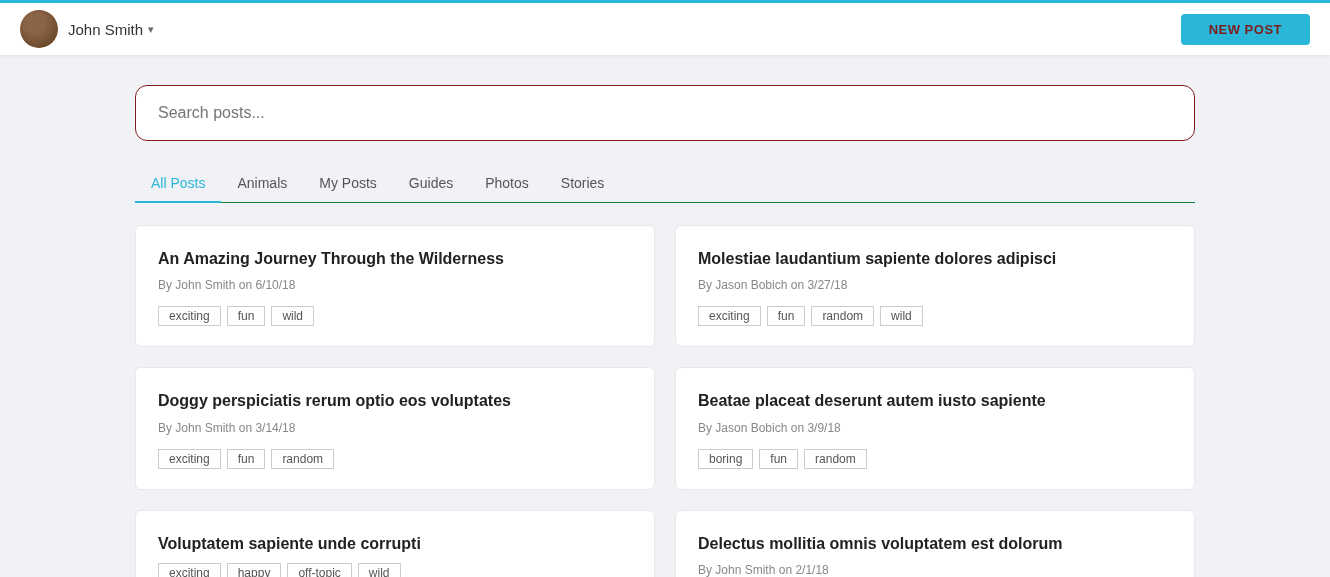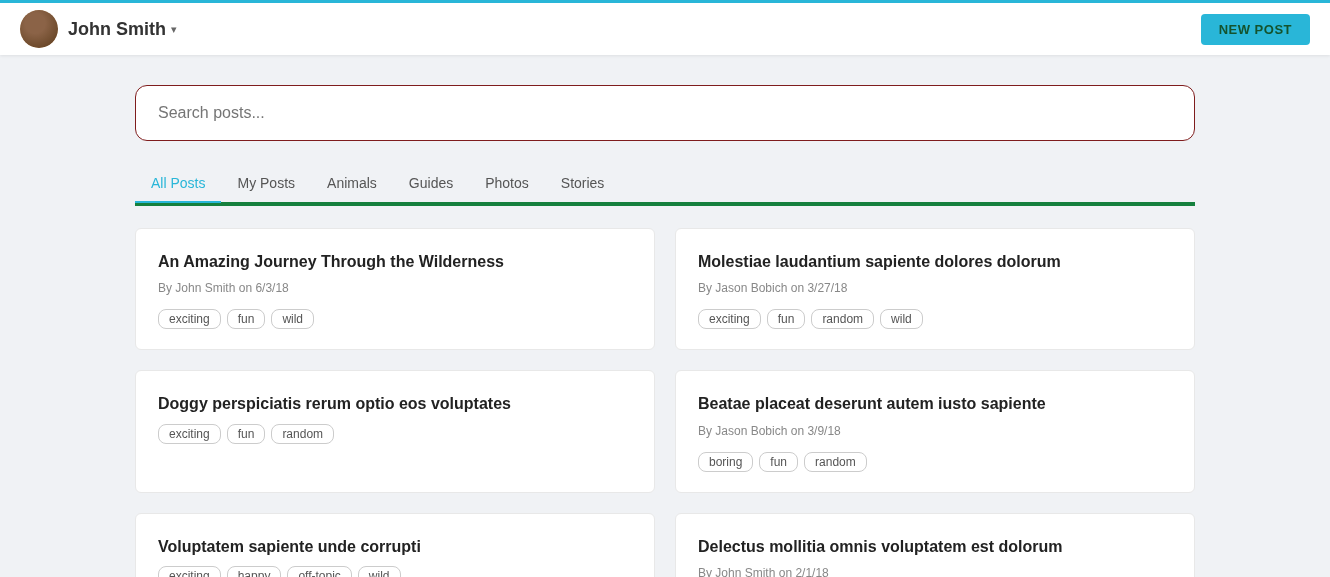--- a/index.html
+++ b/index.html
@@ -26,27 +26,27 @@
       overflow: hidden;
       display: flex; align-items: center; justify-content: center;
       font-size: 16px; color: #fff;
     }
     .avatar-img {
       width: 100%; height: 100%;
       background: radial-gradient(circle at 40% 35%, #8B6347 30%, #5a3a1a 100%);
       border-radius: 50%;
     }
     .username-area { display: flex; align-items: center; gap: 5px; cursor: pointer; }
-    .username { font-size: 18px; font-weight: 700; color: #333; }
+    .username { font-size: 15px; font-weight: 400; color: #333; }
     .chevron { font-size: 11px; color: #666; }
     .new-post-btn {
       background: #29b6d8;
-      color: #14532d;
+      color: #7f1d1d;
       border: none;
-      padding: 8px 18px;
+      padding: 8px 28px;
       border-radius: 4px;
       font-size: 13px;
       font-weight: 600;
       letter-spacing: 0.5px;
       cursor: pointer;
       text-transform: uppercase;
     }
 
     
     .main {
@@ -73,21 +73,21 @@
       color: #999;
       border-radius: 6px;
       background: transparent;
     }
 
     
     .tabs {
       display: flex;
       gap: 0;
       margin-bottom: 22px;
-      border-bottom: 4px solid #15803d;
+      border-bottom: 1px solid #15803d;
     }
     .tab {
       padding: 10px 16px;
       font-size: 14px;
       color: #555;
       cursor: pointer;
       border-bottom: 2px solid transparent;
       margin-bottom: -1px;
     }
     .tab.active {
@@ -119,21 +119,21 @@
       line-height: 1.4;
     }
     .post-meta {
       font-size: 12px;
       color: #888;
       margin-bottom: 14px;
     }
     .tags { display: flex; flex-wrap: wrap; gap: 6px; }
     .tag {
       border: 1px solid #ccc;
-      border-radius: 8px;
+      border-radius: 0;
       padding: 2px 10px;
       font-size: 12px;
       color: #555;
       background: #fff;
     }
 
     .post-card-placeholder {
       background: #fff;
       border-radius: 6px;
       border: 1px solid #e8e8e8;
@@ -157,49 +157,50 @@
 </header>
 
 <div class="main">
 
   <div class="search-container">
     <input class="search-input" type="text" placeholder="Search posts..." style="">
   </div>
 
   <div class="tabs" id="tabs-container">
       <div class="tab active">All Posts</div>
+      <div class="tab">Animals</div>
       <div class="tab">My Posts</div>
-      <div class="tab">Animals</div>
       <div class="tab">Guides</div>
       <div class="tab">Photos</div>
       <div class="tab">Stories</div>
     </div>
 
   <div class="posts-grid" id="posts-container">
       <div class="post-card">
         <div class="post-title">An Amazing Journey Through the Wilderness</div>
-        <div class="post-meta">By John Smith on 6/3/18</div>
+        <div class="post-meta">By John Smith on 6/10/18</div>
         <div class="tags">
           <span class="tag">exciting</span>
           <span class="tag">fun</span>
           <span class="tag">wild</span>
         </div>
       </div>
       <div class="post-card">
-        <div class="post-title">Molestiae laudantium sapiente dolores dolorum</div>
+        <div class="post-title">Molestiae laudantium sapiente dolores adipisci</div>
         <div class="post-meta">By Jason Bobich on 3/27/18</div>
         <div class="tags">
           <span class="tag">exciting</span>
           <span class="tag">fun</span>
           <span class="tag">random</span>
           <span class="tag">wild</span>
         </div>
       </div>
       <div class="post-card">
         <div class="post-title">Doggy perspiciatis rerum optio eos voluptates</div>
+        <div class="post-meta">By John Smith on 3/14/18</div>
         <div class="tags">
           <span class="tag">exciting</span>
           <span class="tag">fun</span>
           <span class="tag">random</span>
         </div>
       </div>
       <div class="post-card">
         <div class="post-title">Beatae placeat deserunt autem iusto sapiente</div>
         <div class="post-meta">By Jason Bobich on 3/9/18</div>
         <div class="tags">

